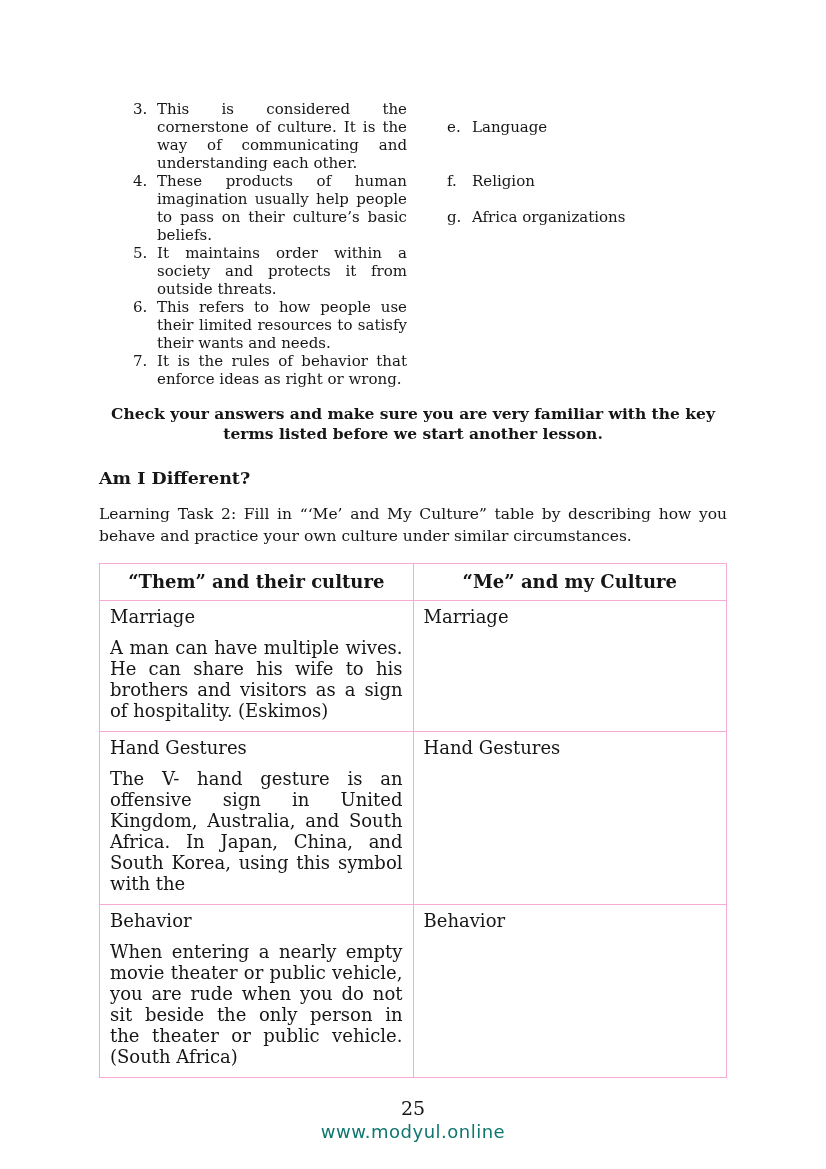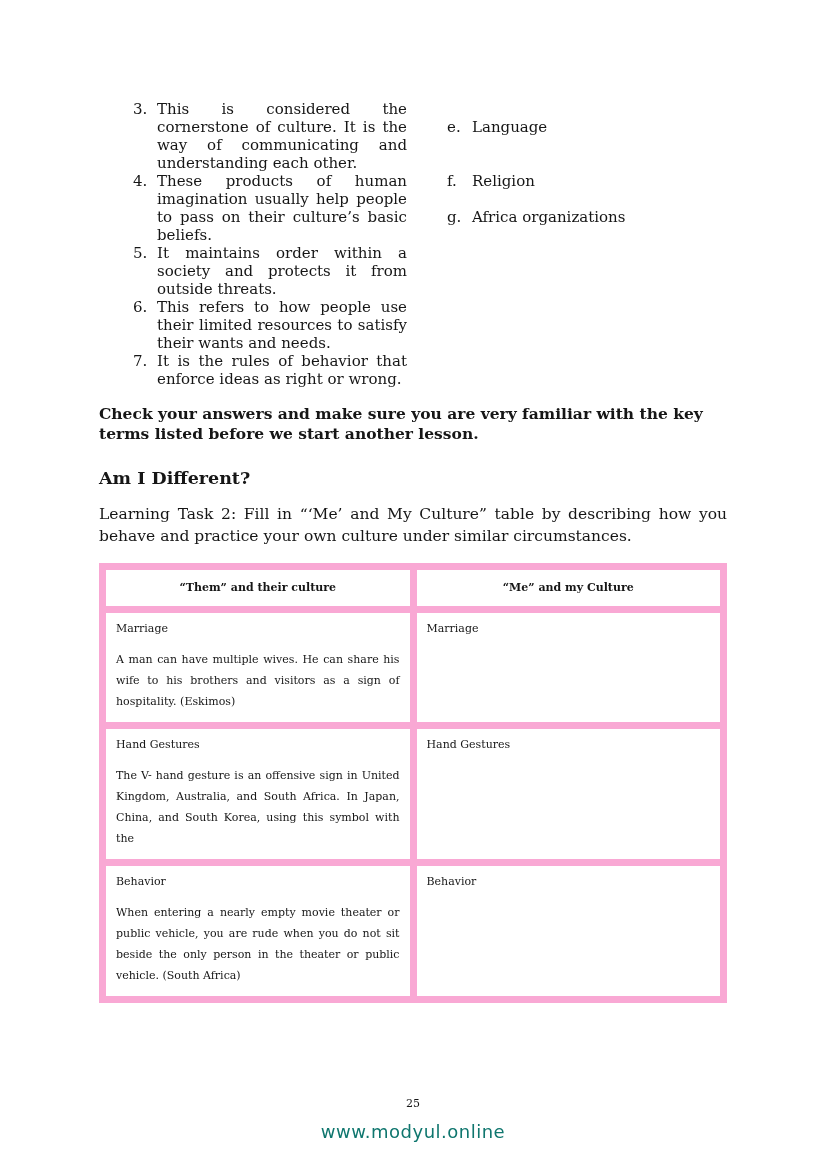--- a/index.html
+++ b/index.html
@@ -38,20 +38,21 @@
   .opt-0 { top: 18px; }
   .opt-1 { top: 72px; }
   .opt-2 { top: 108px; }
 
   
   .check-note {
     margin: 16px 0 4px 0;
     font-weight: bold;
     font-size: 15.5px;
     line-height: 20px;
+    text-align: center;
   }
 
   
   .whats-new {
     margin: 14px 0 0 3px;
     font-size: 23px;
     line-height: 26px;
     font-weight: bold;
   }
   .whats-new span {
@@ -74,22 +75,22 @@
   }
 
   
   table.culture {
     margin-top: 16px;
     width: 628px;
     border-collapse: collapse;
     table-layout: fixed;
   }
   table.culture th, table.culture td {
-    border: 7px solid #f9a8d4;
-    font-size: 11px;
+    border: 1px solid #f9a8d4;
+    font-size: 18px;
     line-height: 21px;
   }
   table.culture th {
     width: 50%;
     font-weight: bold;
     text-align: center;
     padding: 7px 8px 8px 8px;
   }
   table.culture td {
     vertical-align: top;
@@ -97,21 +98,21 @@
   }
   .cell-text { margin: 10px 0 0 0; text-align: justify; }
 
   
   .page-number {
     position: absolute;
     top: 1097px;
     left: 0;
     width: 100%;
     text-align: center;
-    font-size: 11px;
+    font-size: 19px;
   }
   .watermark {
     position: absolute;
     top: 1121px;
     left: 0;
     width: 100%;
     text-align: center;
     font-family: "DejaVu Sans", sans-serif;
     font-size: 18px;
     letter-spacing: 0.5px;

